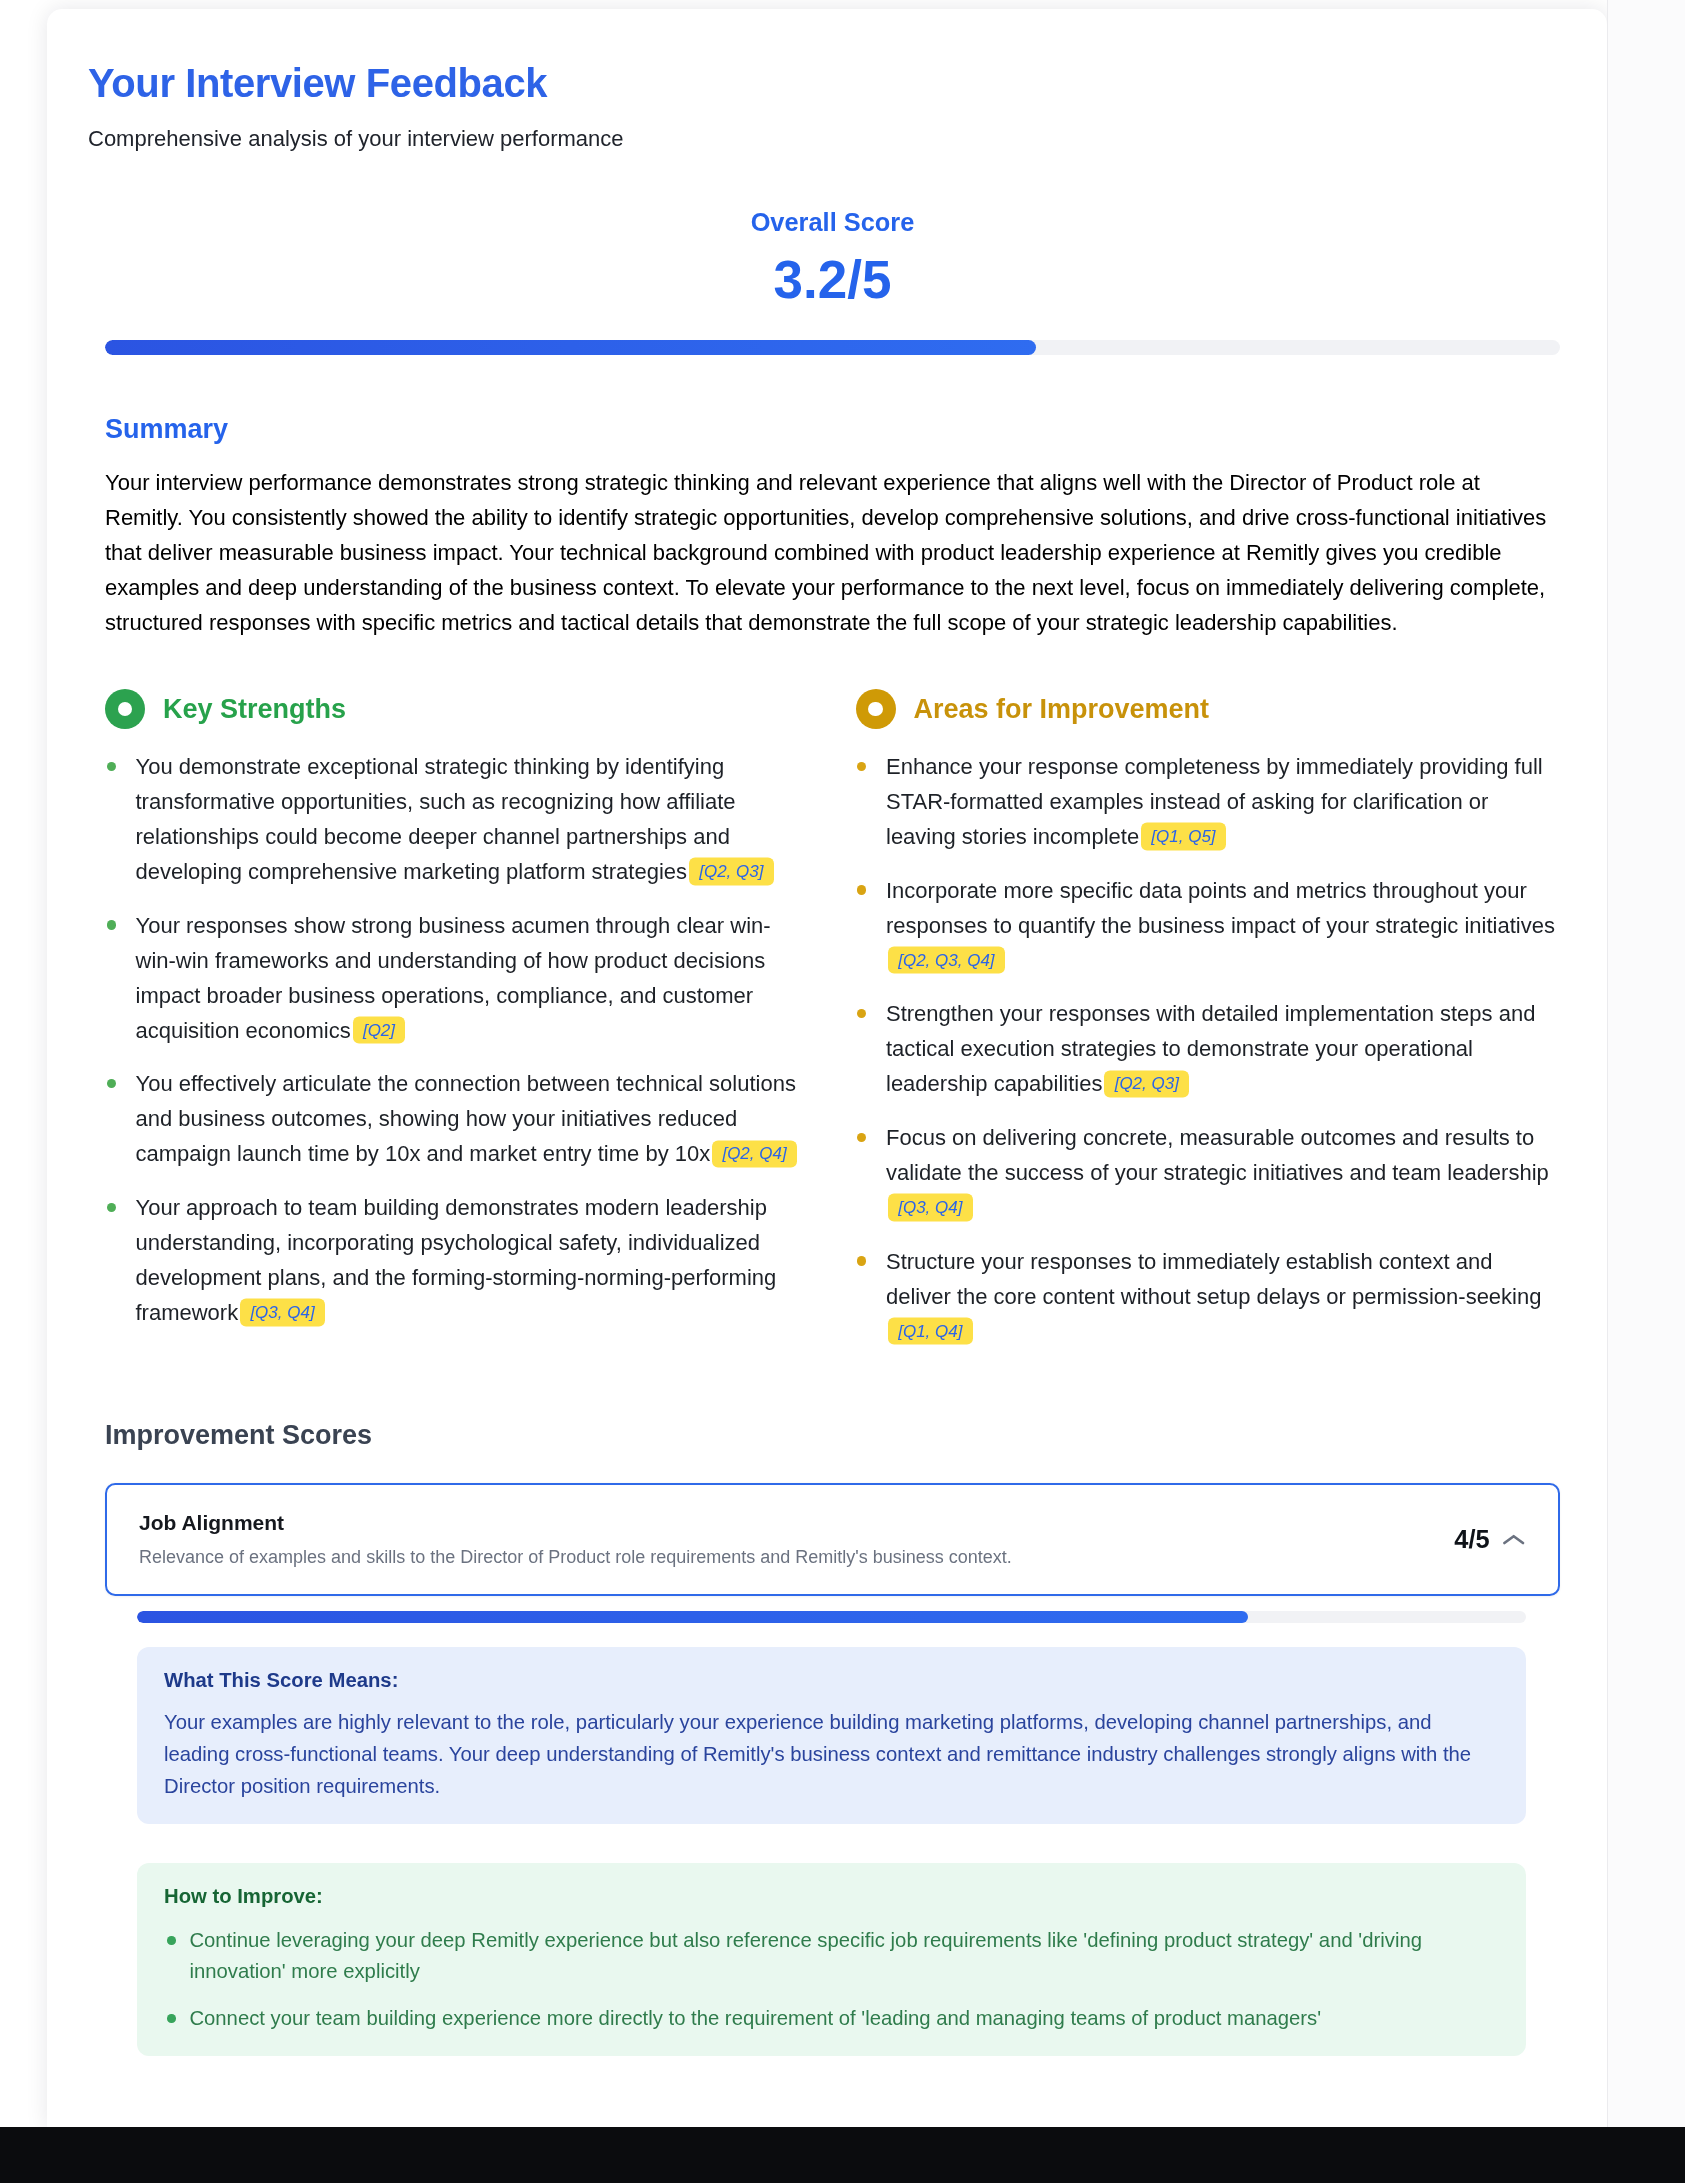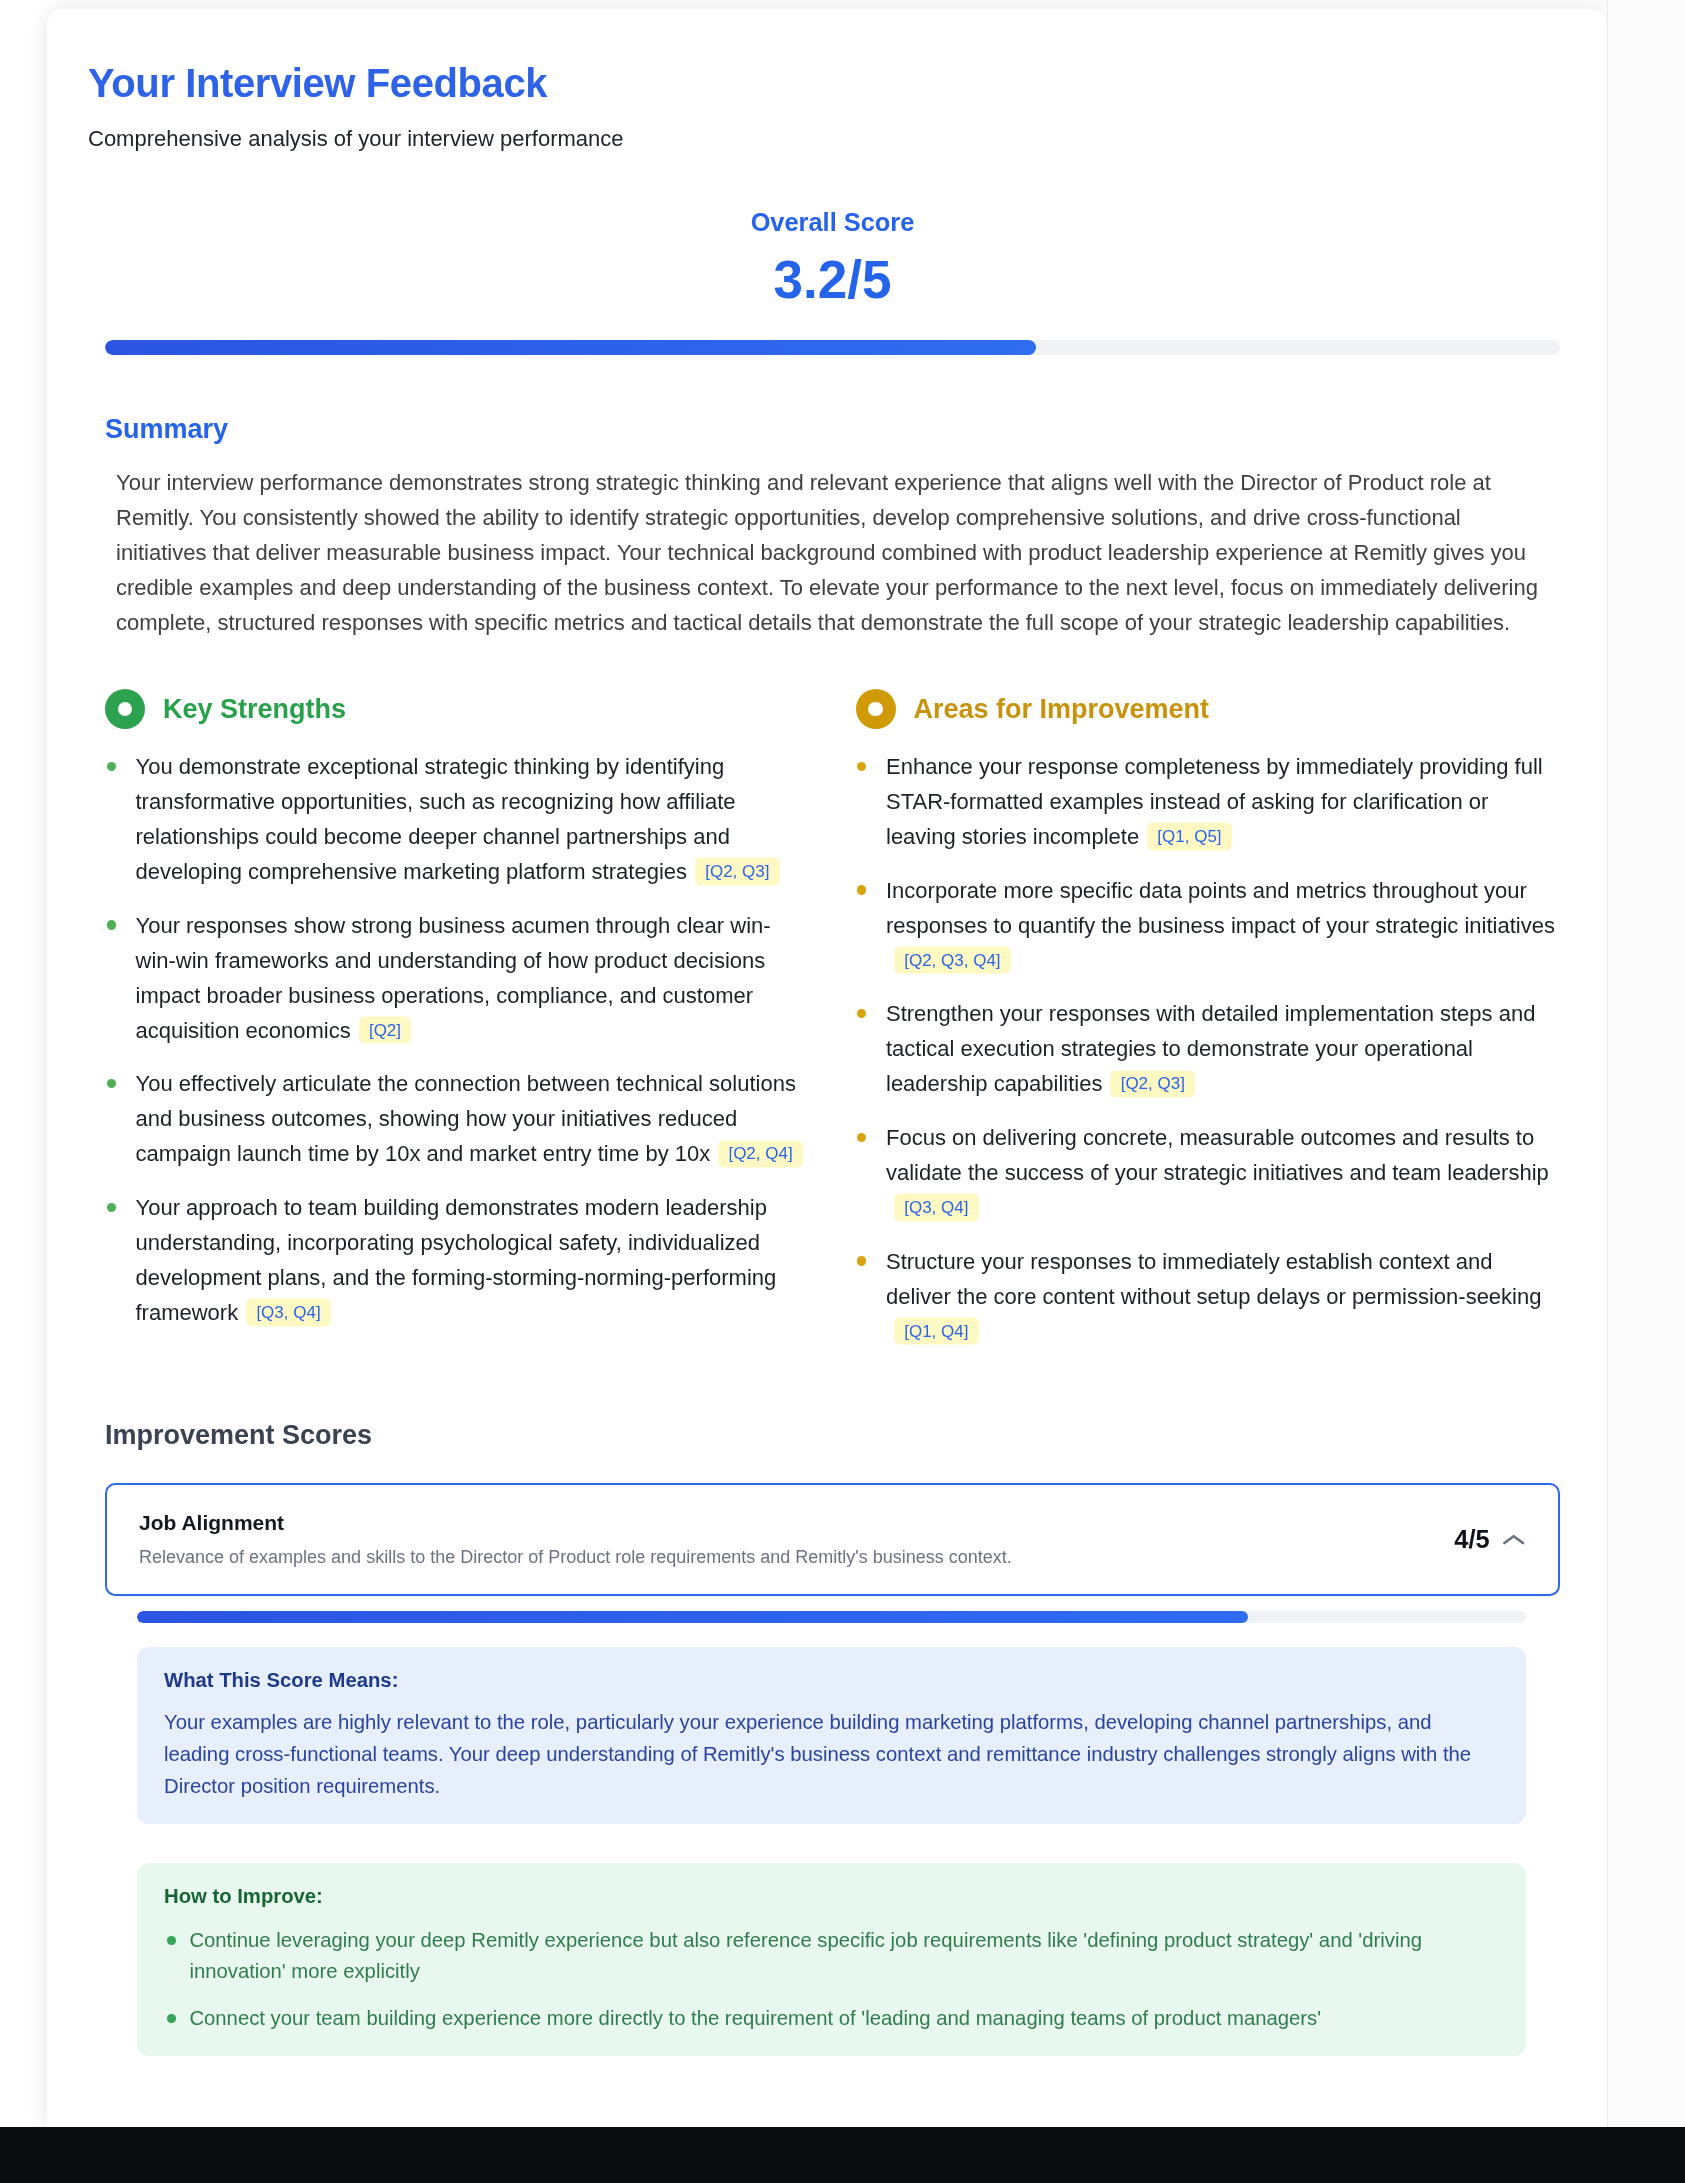--- a/index.html
+++ b/index.html
@@ -28,41 +28,41 @@
   .score-block{margin-top:56px;text-align:center;}
   .score-label{font-size:25.4px;font-weight:700;color:#2563eb;}
   .score-value{font-size:53px;font-weight:700;color:#2563eb;margin-top:12px;}
   .progress{margin-top:30.5px;height:14.4px;border-radius:7.6px;background:#f1f2f5;overflow:hidden;}
   .progress .fill{display:block;height:100%;border-radius:7.6px;background:linear-gradient(90deg,#2b54e2,#2f6cf0);}
   .progress.small{height:12.7px;margin-top:15.2px;}
 
   .summary{margin-top:59px;}
   h2{margin:0;}
   .h-blue{font-size:27px;color:#2563eb;font-weight:700;margin:0 0 20.3px;}
-  .summary p{font-size:22px;line-height:35px;color:#404040;margin:11px;}
+  .summary p{font-size:22px;line-height:35px;color:#000000;margin:0;}
 
   .columns{display:flex;gap:46px;margin-top:49px;}
   .col{flex:1;min-width:0;}
   .col-head{display:flex;align-items:center;gap:18px;margin-bottom:20px;}
   .donut{width:40px;height:40px;border-radius:50%;position:relative;flex:0 0 auto;}
   .donut::after{content:"";position:absolute;left:12.7px;top:12.7px;width:14.4px;height:14.4px;border-radius:50%;background:#fff;}
   .donut.green{background:#2ca24f;}
   .donut.amber{background:#cf9a06;}
   .col-title{font-size:27px;font-weight:700;}
   .col.strengths .col-title{color:#27a24b;}
   .col.improve .col-title{color:#c8920a;}
   ul.points{list-style:none;margin:0;padding:0;}
   ul.points li{position:relative;padding-left:30.5px;font-size:22px;line-height:35px;color:#1d2127;margin-bottom:18.6px;}
   ul.points li::before{content:"";position:absolute;left:1.7px;top:12.7px;width:9.3px;height:9.3px;border-radius:50%;}
   .col.strengths ul.points li::before{background:#4fae57;}
   .col.improve ul.points li::before{background:#d9a413;}
   .badge{
-    display:inline-block;background:#fef9c3;color:#2b64e8;
+    display:inline-block;background:#fde047;color:#2b64e8;
     font-size:17px;line-height:24px;padding:1.7px 10.2px;border-radius:6px;
-    margin-left:8px;white-space:nowrap;transform:translateY(-2.5px);
+    margin-left:2px;white-space:nowrap;transform:translateY(-2.5px);font-style:italic;
   }
 
   .competency{margin-top:53px;}
   .h-dark{font-size:27px;color:#3a4352;font-weight:700;margin:0 0 32px;}
   .comp-card{
     border:2.5px solid #2f6ae9;border-radius:10.2px;background:#fff;
     display:flex;align-items:center;justify-content:space-between;
     padding:25.4px 32px;box-shadow:0 0.8px 2.5px rgba(15,23,42,.06);cursor:pointer;
   }
   .comp-title{font-size:21px;font-weight:700;color:#15181e;}

